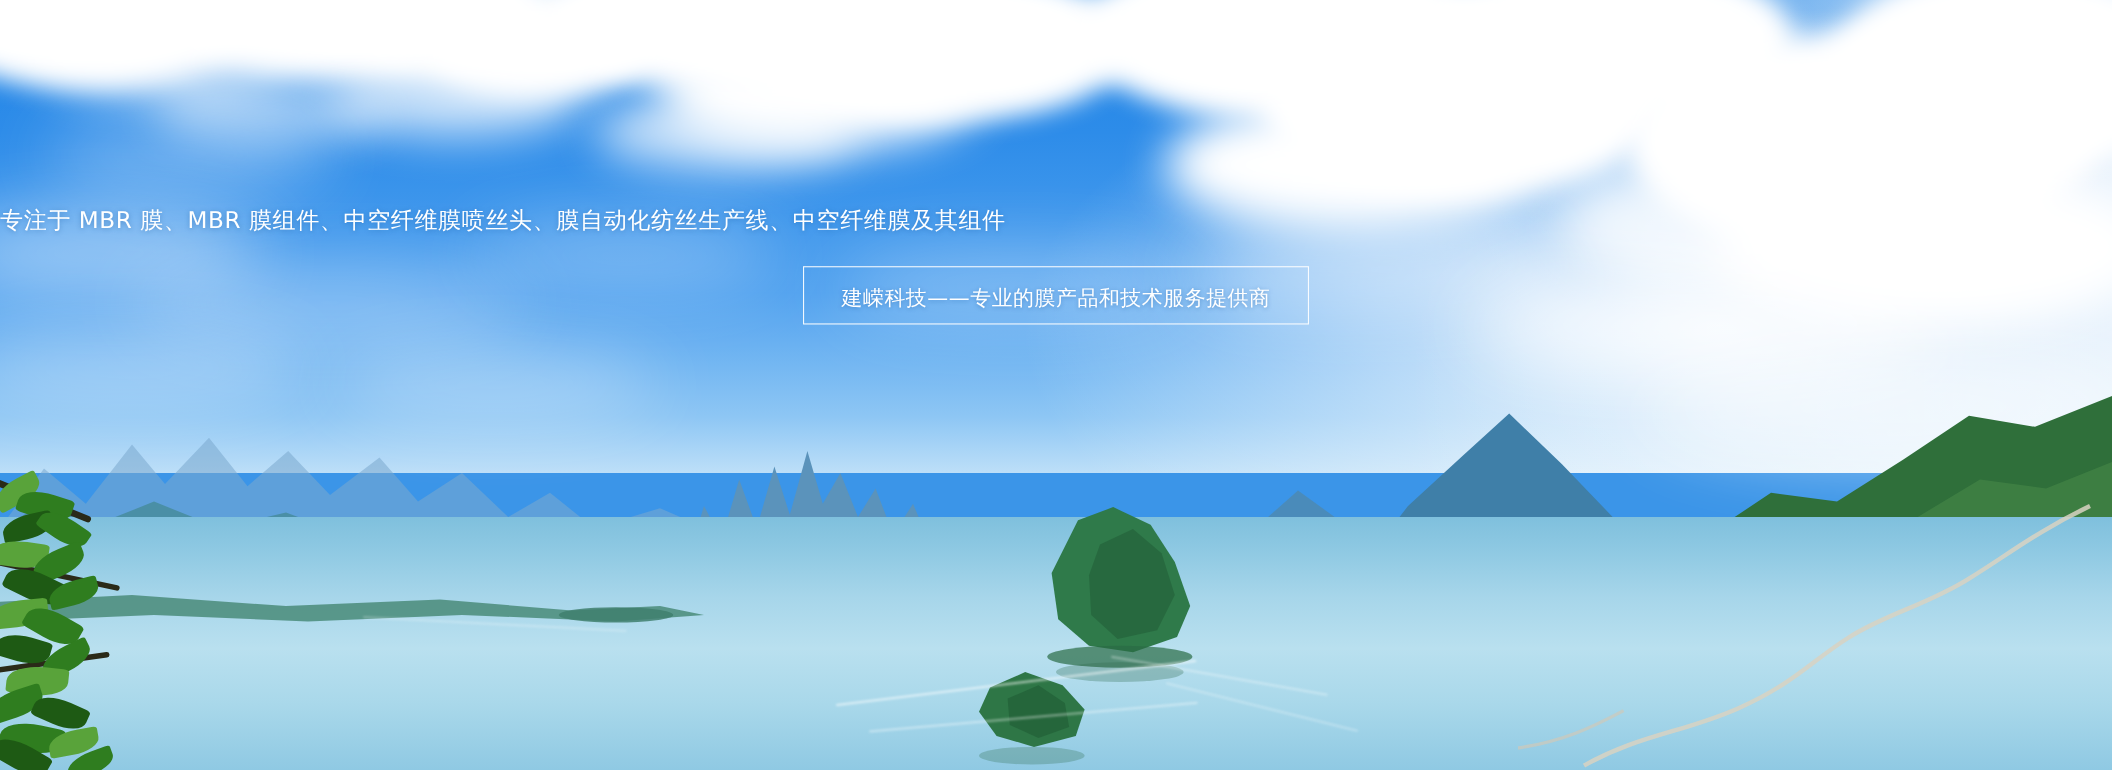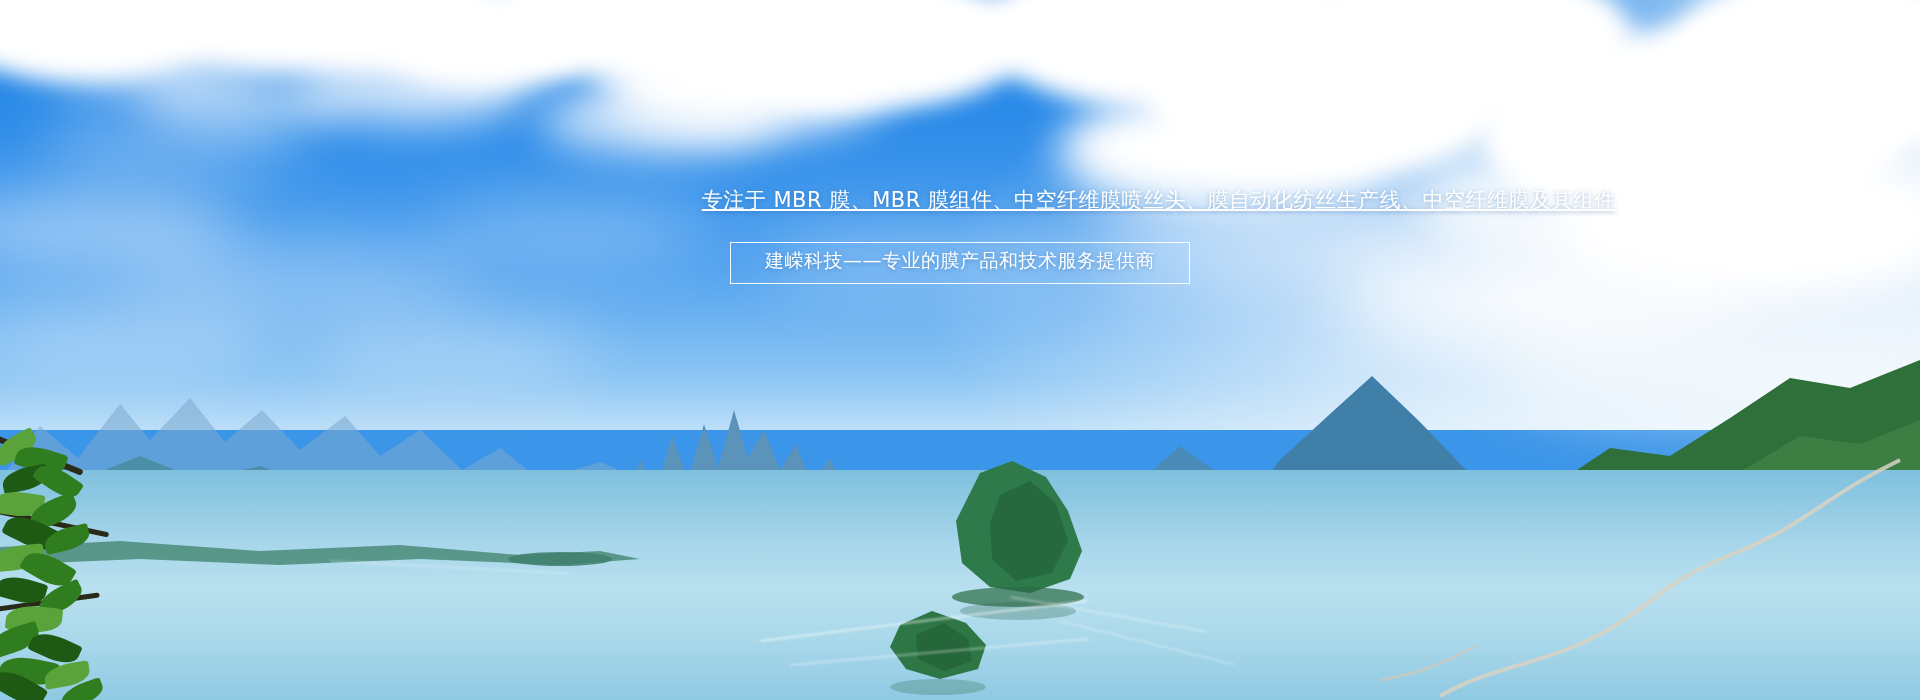--- a/index.html
+++ b/index.html
@@ -79,35 +79,34 @@
     position:absolute;left:0;top:100px;width:1920px;
     text-align:center;
     font-family:"DejaVu Sans","Liberation Sans",sans-serif;
     font-size:45px;line-height:50px;font-weight:bold;
     color:#ffffff;letter-spacing:1px;
     text-shadow:0 2px 7px rgba(20,80,150,.45), 0 0 2px rgba(255,255,255,.9);
     white-space:nowrap;
   }
   .subhead{
     position:absolute;left:0;top:187px;width:1616px;
-    text-align:right;
+    text-align:left;
     font-family:"DejaVu Sans","Liberation Sans",sans-serif;
     font-size:21px;line-height:26px;font-weight:normal;
     color:#ffffff;letter-spacing:.5px;
     text-shadow:0 1px 5px rgba(20,80,150,.4);
     white-space:nowrap;
-    text-decoration:underline;
   }
   .tagbox-wrap{
     position:absolute;left:0;top:242px;width:1920px;text-align:center;
   }
   .tagbox{
     display:inline-block;
     border:1px solid rgba(255,255,255,.92);
-    padding:5px 34px 11px 34px;
+    padding:16px 34px 11px 34px;
     font-family:"DejaVu Sans","Liberation Sans",sans-serif;
     font-size:19px;line-height:24px;color:#ffffff;
     letter-spacing:.5px;white-space:nowrap;
     text-shadow:0 1px 4px rgba(20,80,150,.4);
   }
 </style>
 </head>
 <body>
 
 <div class="banner">

